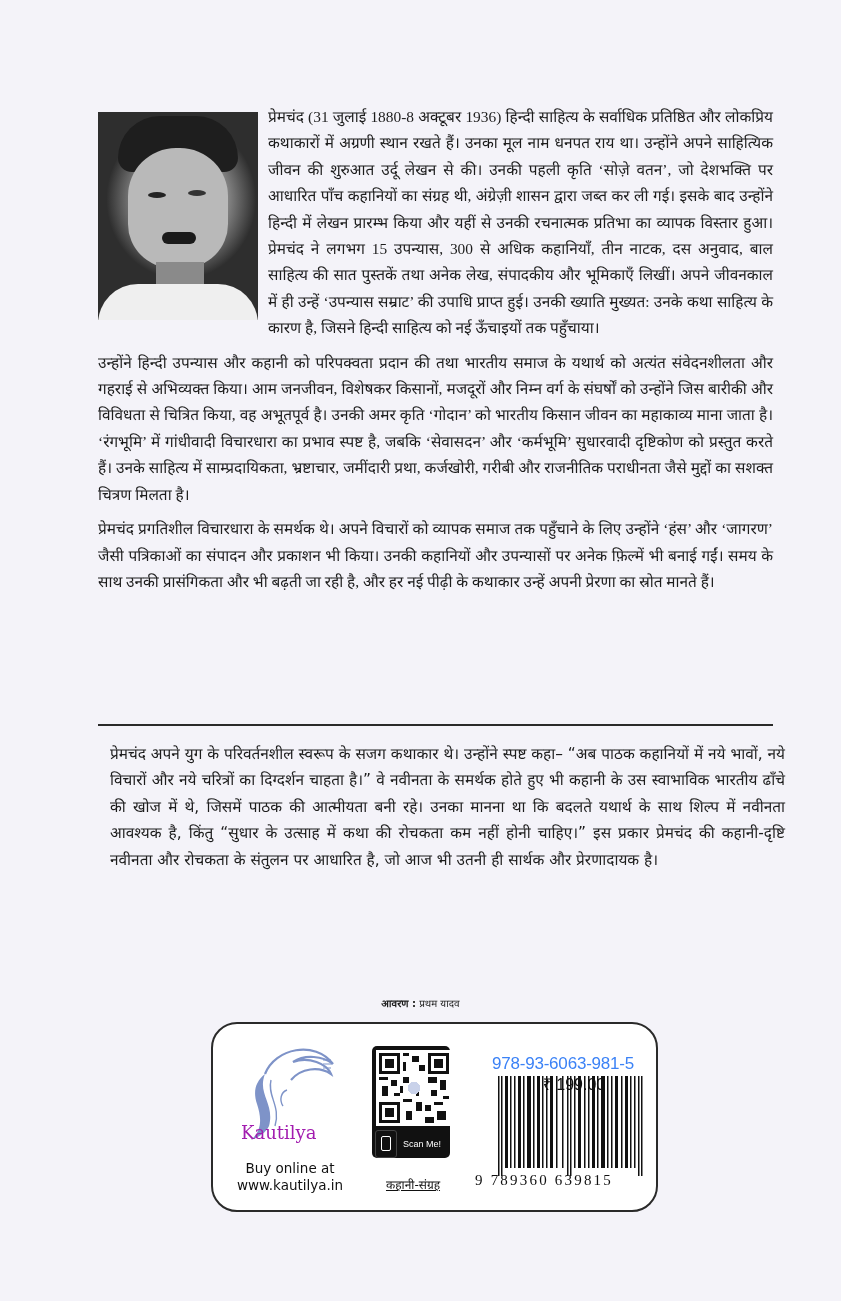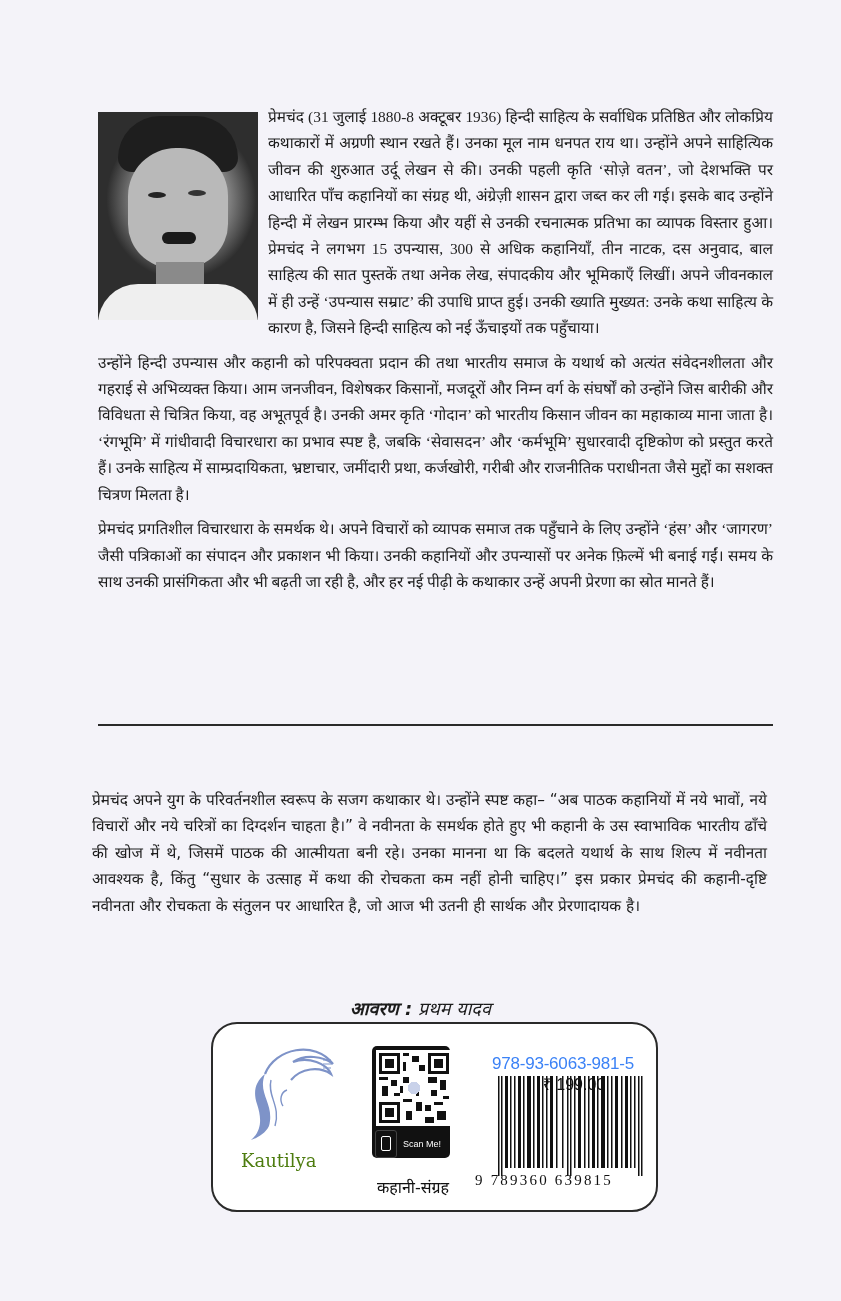--- a/index.html
+++ b/index.html
@@ -40,45 +40,43 @@
   .photo .shirt { position:absolute; left:0; top:172px; width:160px; height:40px; border-radius:40px 40px 0 0; background:#efefef; }
   .photo .neck { position:absolute; left:58px; top:150px; width:48px; height:30px; background:#8a8a8a; }
   .sep {
     position: absolute;
     left: 98px; top: 724px;
     width: 675px; height: 1.5px;
     background: #2a2a2a;
   }
   .content2 {
     position: absolute;
-    left: 92px; top: 741px;
+    left: 110px; top: 741px;
     width: 675px;
-    margin-top: 46px;
   }
   .credit {
     position: absolute;
     left: 0; width: 841px; top: 996px;
     text-align: center;
-    font-size: 18px;
-    font-style: italic;
+    font-size: 10px;
   }
   .credit b { font-weight: bold; }
   .box {
     position: absolute;
     left: 211px; top: 1022px;
     width: 443px; height: 186px;
     border: 2px solid #2a2a2a;
     border-radius: 26px;
     background: #ffffff;
   }
   .logo { position:absolute; left: 22px; top: 10px; width: 110px; height: 118px; }
   .logo-text {
     position:absolute; left: 28px; top: 98px;
     font-family: "DejaVu Serif", "Liberation Serif", serif;
-    font-size: 18px; color: #4d7c0f; margin-top: 28px;
+    font-size: 18px; color: #a21caf;
   }
   .buy {
     position:absolute; left: 12px; top: 136px; width: 130px;
     text-align:center; font-size: 13.5px; line-height: 17px; color:#111;
   }
   .qr {
     position:absolute; left: 159px; top: 22px;
     width: 78px; height: 112px;
     background:#111; border-radius: 5px;
   }
@@ -91,21 +89,21 @@
     width: 20px; height: 26px; margin-left: 3px; background:#111; border-radius:3px;
     position: relative; border: 1px solid #444;
   }
   .phone-icon::after {
     content:""; position:absolute; left:5px; top:5px; width:8px; height:13px;
     border: 1.5px solid #fff; border-radius: 2px;
   }
   .scan-label { color:#fff; font-size: 9px; margin-left: 6px; font-family: "Liberation Sans", sans-serif; }
   .genre {
     position:absolute; left: 150px; top: 152px; width: 100px; text-align:center;
-    font-size: 16px; color:#111;
+    font-size: 12px; color:#111;text-decoration:underline;
   }
   .price {
     position:absolute; left: 286px; top: 10px; width: 150px; text-align:center;
     font-family: "Liberation Sans", sans-serif; font-size: 16px; color:#111;margin-top:39px;
   }
   .isbn {
     position:absolute; left: 260px; top: 30px; width: 180px; text-align:center;
     font-family: "Liberation Sans", sans-serif; font-size: 17px; color:#3b82f6; letter-spacing: -0.2px;
   }
   .barcode {
@@ -146,20 +144,24 @@
 
 <div class="box">
   <svg class="logo" viewBox="0 0 110 118">
     <path d="M30 40 C 40 14, 80 6, 98 30 C 88 22, 70 20, 58 28 C 74 22, 92 30, 96 40 C 84 32, 66 34, 56 46" fill="none" stroke="#7e93c8" stroke-width="2.2"></path>
     <path d="M30 40 C 22 60, 40 70, 34 92 C 30 100, 22 104, 16 106 C 28 96, 26 82, 22 70 C 18 58, 20 48, 30 40 Z" fill="#7e93c8"></path>
     <path d="M36 46 C 32 62, 46 72, 40 92" fill="none" stroke="#7e93c8" stroke-width="1.4"></path>
     <path d="M52 56 C 46 58, 44 66, 48 72" fill="none" stroke="#7e93c8" stroke-width="1.4"></path>
     <path d="M88 26 L 96 26 M 88 30 L 97 30 M 88 34 L 96 34" stroke="#7e93c8" stroke-width="1.2"></path>
   </svg>
   <div class="logo-text">Kautilya</div>
+  <div class="buy">
+    <div>Buy online at</div>
+    <div>www.kautilya.in</div>
+  </div>
 
   <div class="qr">
     <svg class="qr-inner" viewBox="0 0 25 25" shape-rendering="crispEdges">
       <rect width="25" height="25" fill="#fff"></rect>
       <g fill="#111">
         <rect x="1" y="1" width="7" height="7"></rect>
           <rect x="17" y="1" width="7" height="7"></rect>
           <rect x="1" y="17" width="7" height="7"></rect>
       </g>
       <g fill="#fff">

